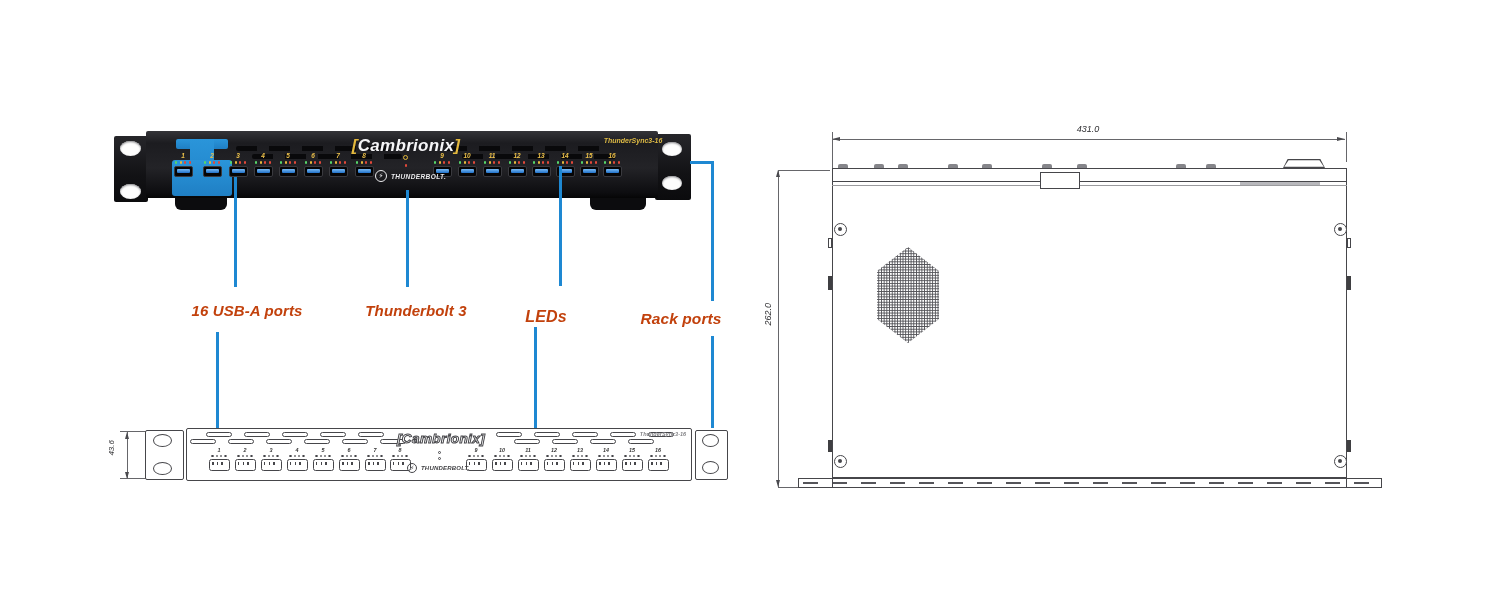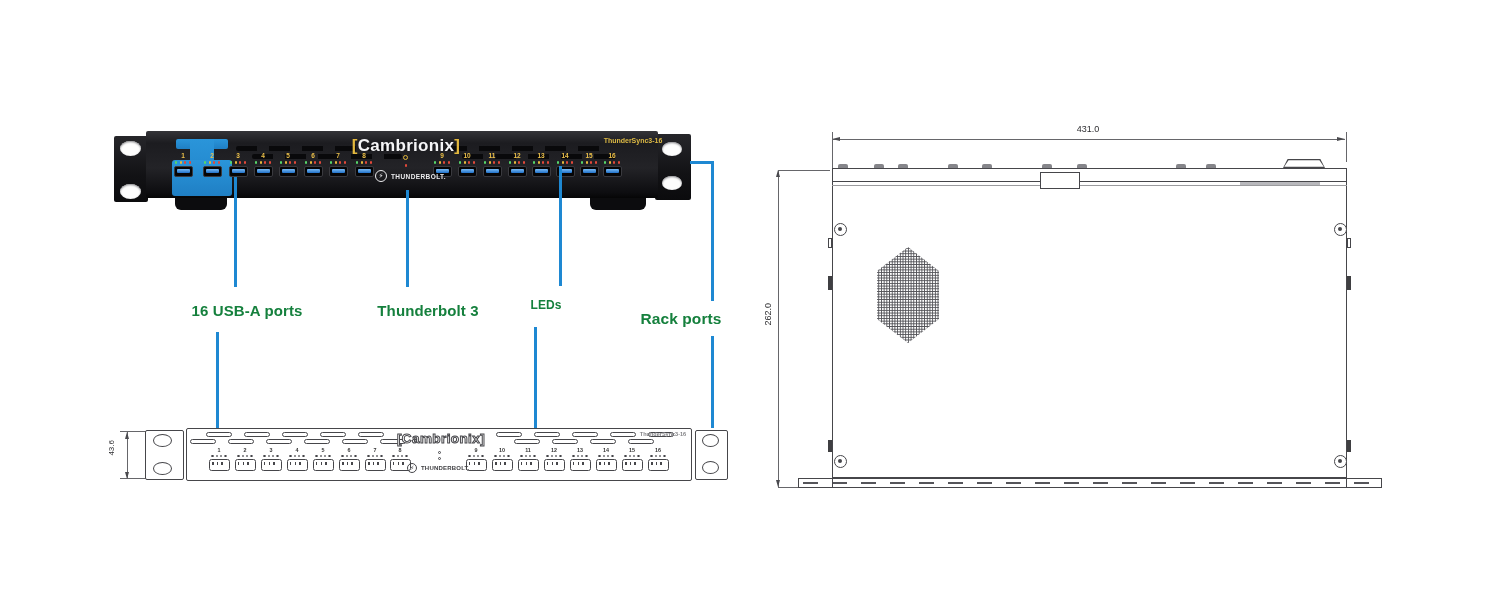--- a/index.html
+++ b/index.html
@@ -4,28 +4,28 @@
 <style>
   :root{
     --callout:#1e88d2;
     --ink:#46464a;
     --yellow:#e3b83d;
   }
   *{margin:0;padding:0;box-sizing:border-box;}
   html,body{background:#fff;}
   .canvas{position:relative;width:1500px;height:614px;background:#fff;overflow:hidden;
           font-family:"Liberation Sans","DejaVu Sans",sans-serif;}
-  .layer{position:absolute;inset:0;}
+  .layer{position:absolute;inset:0;font-style:italic;}
   .abs{position:absolute;}
 
   
   .cl{position:absolute;width:3px;background:var(--callout);}
   .cl-h{position:absolute;height:3px;background:var(--callout);}
   .lab{position:absolute;transform:translateX(-50%);white-space:nowrap;
-       font-weight:700;font-size:15px;color:#15803d;letter-spacing:.1px;text-align:center;}
+       font-weight:700;font-size:15px;color:#c2410c;letter-spacing:.1px;text-align:center;}
 
   
   .ear{position:absolute;background:linear-gradient(180deg,#26262a,#121215 60%,#0b0b0d);border-radius:2px;}
   .hole{position:absolute;background:#fdfdfd;border-radius:50%;box-shadow:inset 0 1px 2px #8a8a8e;}
   .pbody{position:absolute;left:146px;top:131px;width:512px;height:67px;border-radius:2px;
          background:linear-gradient(180deg,#343438 0,#1c1c20 18%,#232327 55%,#0d0d10 92%,#050506);}
   .foot{position:absolute;background:#0c0c0e;border-radius:0 0 6px 6px;}
   .slots{position:absolute;height:5px;border-radius:2px;
          background:repeating-linear-gradient(90deg,#09090b 0 21px,rgba(0,0,0,0) 21px 33px);}
   .bz{position:absolute;background:linear-gradient(180deg,#3aa2e2,#1f7fc4);}
@@ -331,25 +331,25 @@
     <span class="tb-circ">⚡</span>
     <span class="tb-text">THUNDERBOLT.</span>
   </section>
 
   <section class="layer">
     <i class="cl" style="left:234px;top:177px;height:110px;"></i>
     <i class="cl" style="left:216px;top:332px;height:106px;"></i>
     <div class="lab" style="left:247px;top:302px;">16 USB-A ports</div>
 
     <i class="cl" style="left:406px;top:190px;height:97px;"></i>
-    <div class="lab" style="left:428px;top:302px;">Thunderbolt 3</div>
+    <div class="lab" style="left:416px;top:302px;">Thunderbolt 3</div>
 
     <i class="cl" style="left:559px;top:166px;height:120px;"></i>
     <i class="cl" style="left:534px;top:327px;height:129px;"></i>
-    <div class="lab" style="left:546px;top:298px;font-size:12px;">LEDs</div>
+    <div class="lab" style="left:546px;top:308px;font-size:16px;">LEDs</div>
 
     <i class="cl-h" style="left:690px;top:161px;width:24px;"></i>
     <i class="cl" style="left:711px;top:161px;height:140px;"></i>
     <i class="cl" style="left:711px;top:336px;height:92px;"></i>
     <div class="lab" style="left:681px;top:310px;font-size:15.5px;">Rack ports</div>
   </section>
 
   <section class="layer">
 
     <i class="thin" style="left:120px;top:431px;width:26px;height:1px;"></i>

